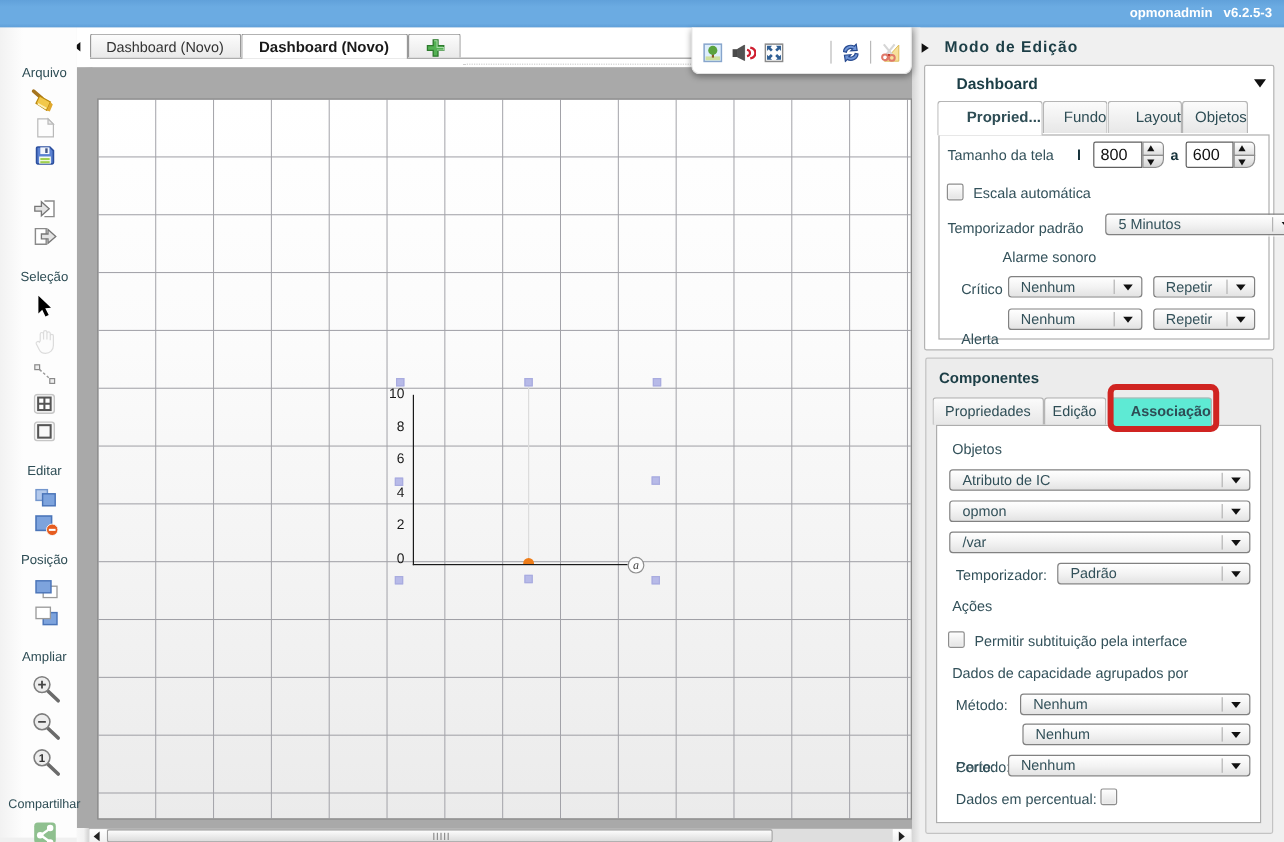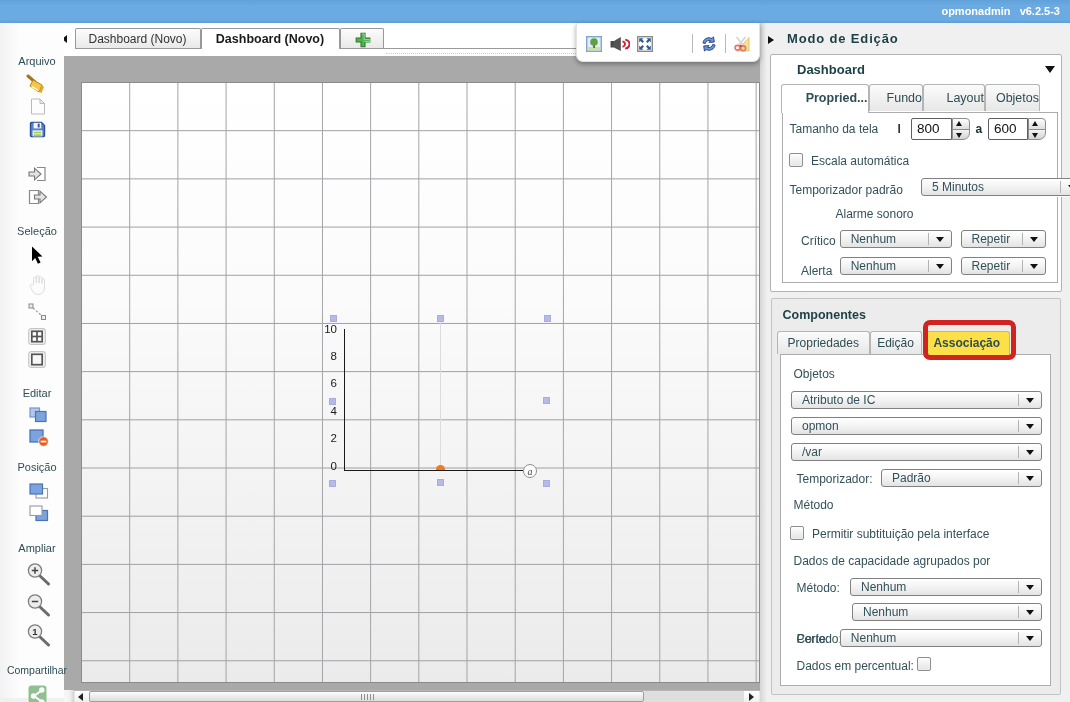--- a/index.html
+++ b/index.html
@@ -53,21 +53,21 @@
 
 #rpanel{left:760px;top:23px;width:310px;height:679px;background:#f0f0f0;}
 #rpanel .rshadow{left:0;top:0;width:7px;height:679px;background:linear-gradient(to right,#d6d6d6,#f0f0f0);}
 .hdr{font-weight:bold;font-size:13px;color:#1c3e46;}
 .lbl{font-size:12px;color:#33515a;white-space:nowrap;}
 .box{background:#fff;border:1px solid #b3b3b3;border-radius:2px;}
 .ibox{background:#fff;border:1px solid #adadad;}
 .ptab{height:27px;border:1px solid #b5b5b5;border-bottom:none;border-radius:3px 3px 0 0;background:linear-gradient(#fbfbfb,#e7e7e7);font-size:12.5px;color:#2e4d55;text-align:right;line-height:27px;}
 .ptab.act{background:#fff;font-weight:bold;z-index:4;height:29px;}
 .ctab{height:23px;border:1px solid #b5b5b5;border-bottom:none;border-radius:3px 3px 0 0;background:linear-gradient(#fbfbfb,#e7e7e7);font-size:12px;color:#2e4d55;text-align:center;line-height:23px;}
-.ctab.act{background:#fde047;font-weight:bold;z-index:4;height:24px;}
+.ctab.act{background:#5eead4;font-weight:bold;z-index:4;height:24px;text-align:right;}
 .dd{height:18px;border:1px solid #818181;border-radius:3px;background:linear-gradient(#ffffff,#f3f3f3 50%,#e3e3e3);box-shadow:0 1px 0 rgba(255,255,255,.9);}
 .dd span{position:absolute;left:10px;top:0;font-size:12px;color:#33515a;line-height:17px;white-space:nowrap;}
 .dd .sep{position:absolute;right:22px;top:2px;bottom:2px;width:1px;background:#b3b3b3;}
 .dd .arr{position:absolute;right:7px;top:6px;width:0;height:0;border:solid transparent;border-width:5px 4.5px 0 4.5px;border-top-color:#111;}
 .cb{width:14px;height:14px;border:1px solid #8d8d8d;border-radius:2px;background:linear-gradient(#fefefe,#e3e3e3);box-shadow:inset 0 0 2px #fff;}
 .inp{height:22px;border:1px solid #5f5f5f;border-radius:2px 0 0 2px;background:#fff;font-size:13.5px;color:#111;line-height:20px;padding-left:5px;}
 .spin{width:18.5px;height:22px;}
 .spin .up{position:absolute;left:0;top:0;width:18.5px;height:11.5px;border:1px solid #8d8d8d;border-radius:0 4px 0 0;background:linear-gradient(#fefefe,#dedede);}
 .spin .dn{position:absolute;left:0;top:10.5px;width:18.5px;height:11.5px;border:1px solid #8d8d8d;border-radius:0 0 7px 0;background:linear-gradient(#f2f2f2,#d4d4d4);}
 .spin i{position:absolute;width:0;height:0;border:solid transparent;}
@@ -316,21 +316,21 @@
       <span>Nenhum</span>
       <i class="sep"></i>
       <b class="arr"></b>
     </div>
   <div class="dd" style="left:960.5px;top:230.3px;width:85.3px;">
       <span>Repetir</span>
       <i class="sep"></i>
       <b class="arr"></b>
     </div>
 
-  <div class="lbl" style="left:801px;top:264px;">Alerta</div>
+  <div class="lbl" style="left:801px;top:276px;">Alerta</div>
   <div class="dd" style="left:839.7px;top:256.6px;width:112px;">
       <span>Nenhum</span>
       <i class="sep"></i>
       <b class="arr"></b>
     </div>
   <div class="dd" style="left:960.5px;top:256.6px;width:85.3px;">
       <span>Repetir</span>
       <i class="sep"></i>
       <b class="arr"></b>
     </div>
@@ -359,21 +359,21 @@
       <b class="arr"></b>
     </div>
 
   <div class="lbl" style="left:796.5px;top:472px;">Temporizador:</div>
   <div class="dd" style="left:881px;top:469.3px;width:161px;">
       <span>Padrão</span>
       <i class="sep"></i>
       <b class="arr"></b>
     </div>
 
-  <div class="lbl" style="left:793.5px;top:498px;">Método</div>
+  <div class="lbl" style="left:793.5px;top:498px;">Ações</div>
 
   <div class="cb" style="left:790px;top:525.5px;"></div>
   <div class="lbl" style="left:812px;top:526.5px;">Permitir subtituição pela interface</div>
 
   <div class="lbl" style="left:793.5px;top:553.5px;">Dados de capacidade agrupados por</div>
 
   <div class="lbl" style="left:796.5px;top:581px;">Método:</div>
   <div class="dd" style="left:850px;top:577.5px;width:192px;">
       <span>Nenhum</span>
       <i class="sep"></i>

